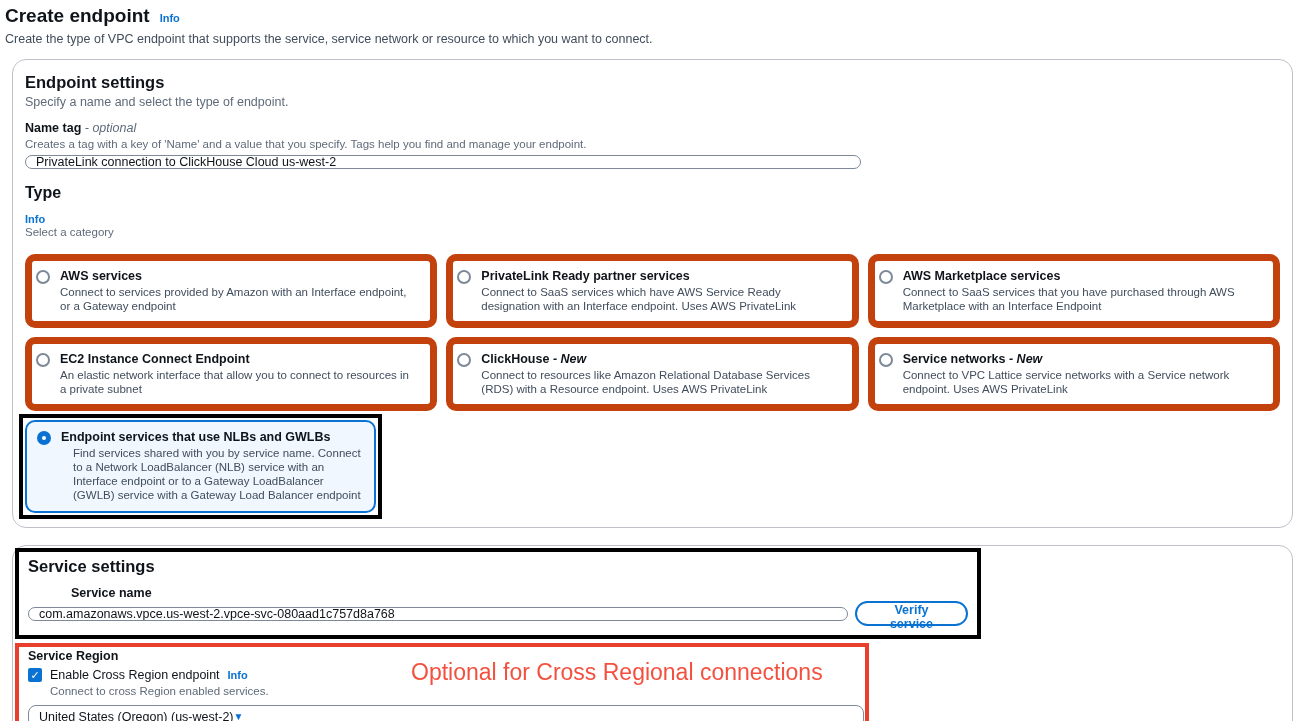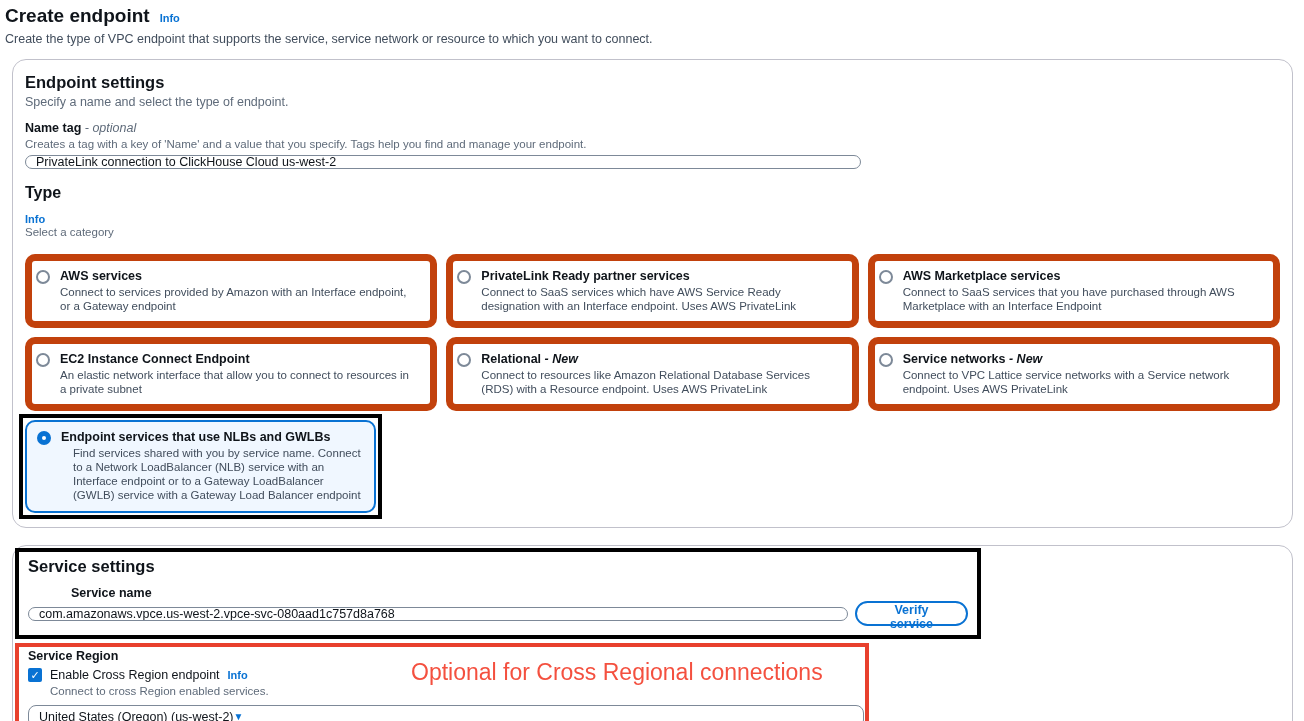--- a/index.html
+++ b/index.html
@@ -251,21 +251,21 @@
       <span class="radio"></span>
       <div>
         <div class="opt-title"><span>EC2 Instance Connect Endpoint</span></div>
         <div class="opt-desc">An elastic network interface that allow you to connect to resources in a private subnet</div>
       </div>
     </div>
 
     <div class="opt-card">
       <span class="radio"></span>
       <div>
-        <div class="opt-title"><span>Relational</span> <span class="opt-suffix">- New</span></div>
+        <div class="opt-title"><span>ClickHouse</span> <span class="opt-suffix">- New</span></div>
         <div class="opt-desc">Connect to resources like Amazon Relational Database Services (RDS) with a Resource endpoint. Uses AWS PrivateLink</div>
       </div>
     </div>
 
     <div class="opt-card">
       <span class="radio"></span>
       <div>
         <div class="opt-title"><span>Service networks</span> <span class="opt-suffix">- New</span></div>
         <div class="opt-desc">Connect to VPC Lattice service networks with a Service network endpoint. Uses AWS PrivateLink</div>
       </div>

